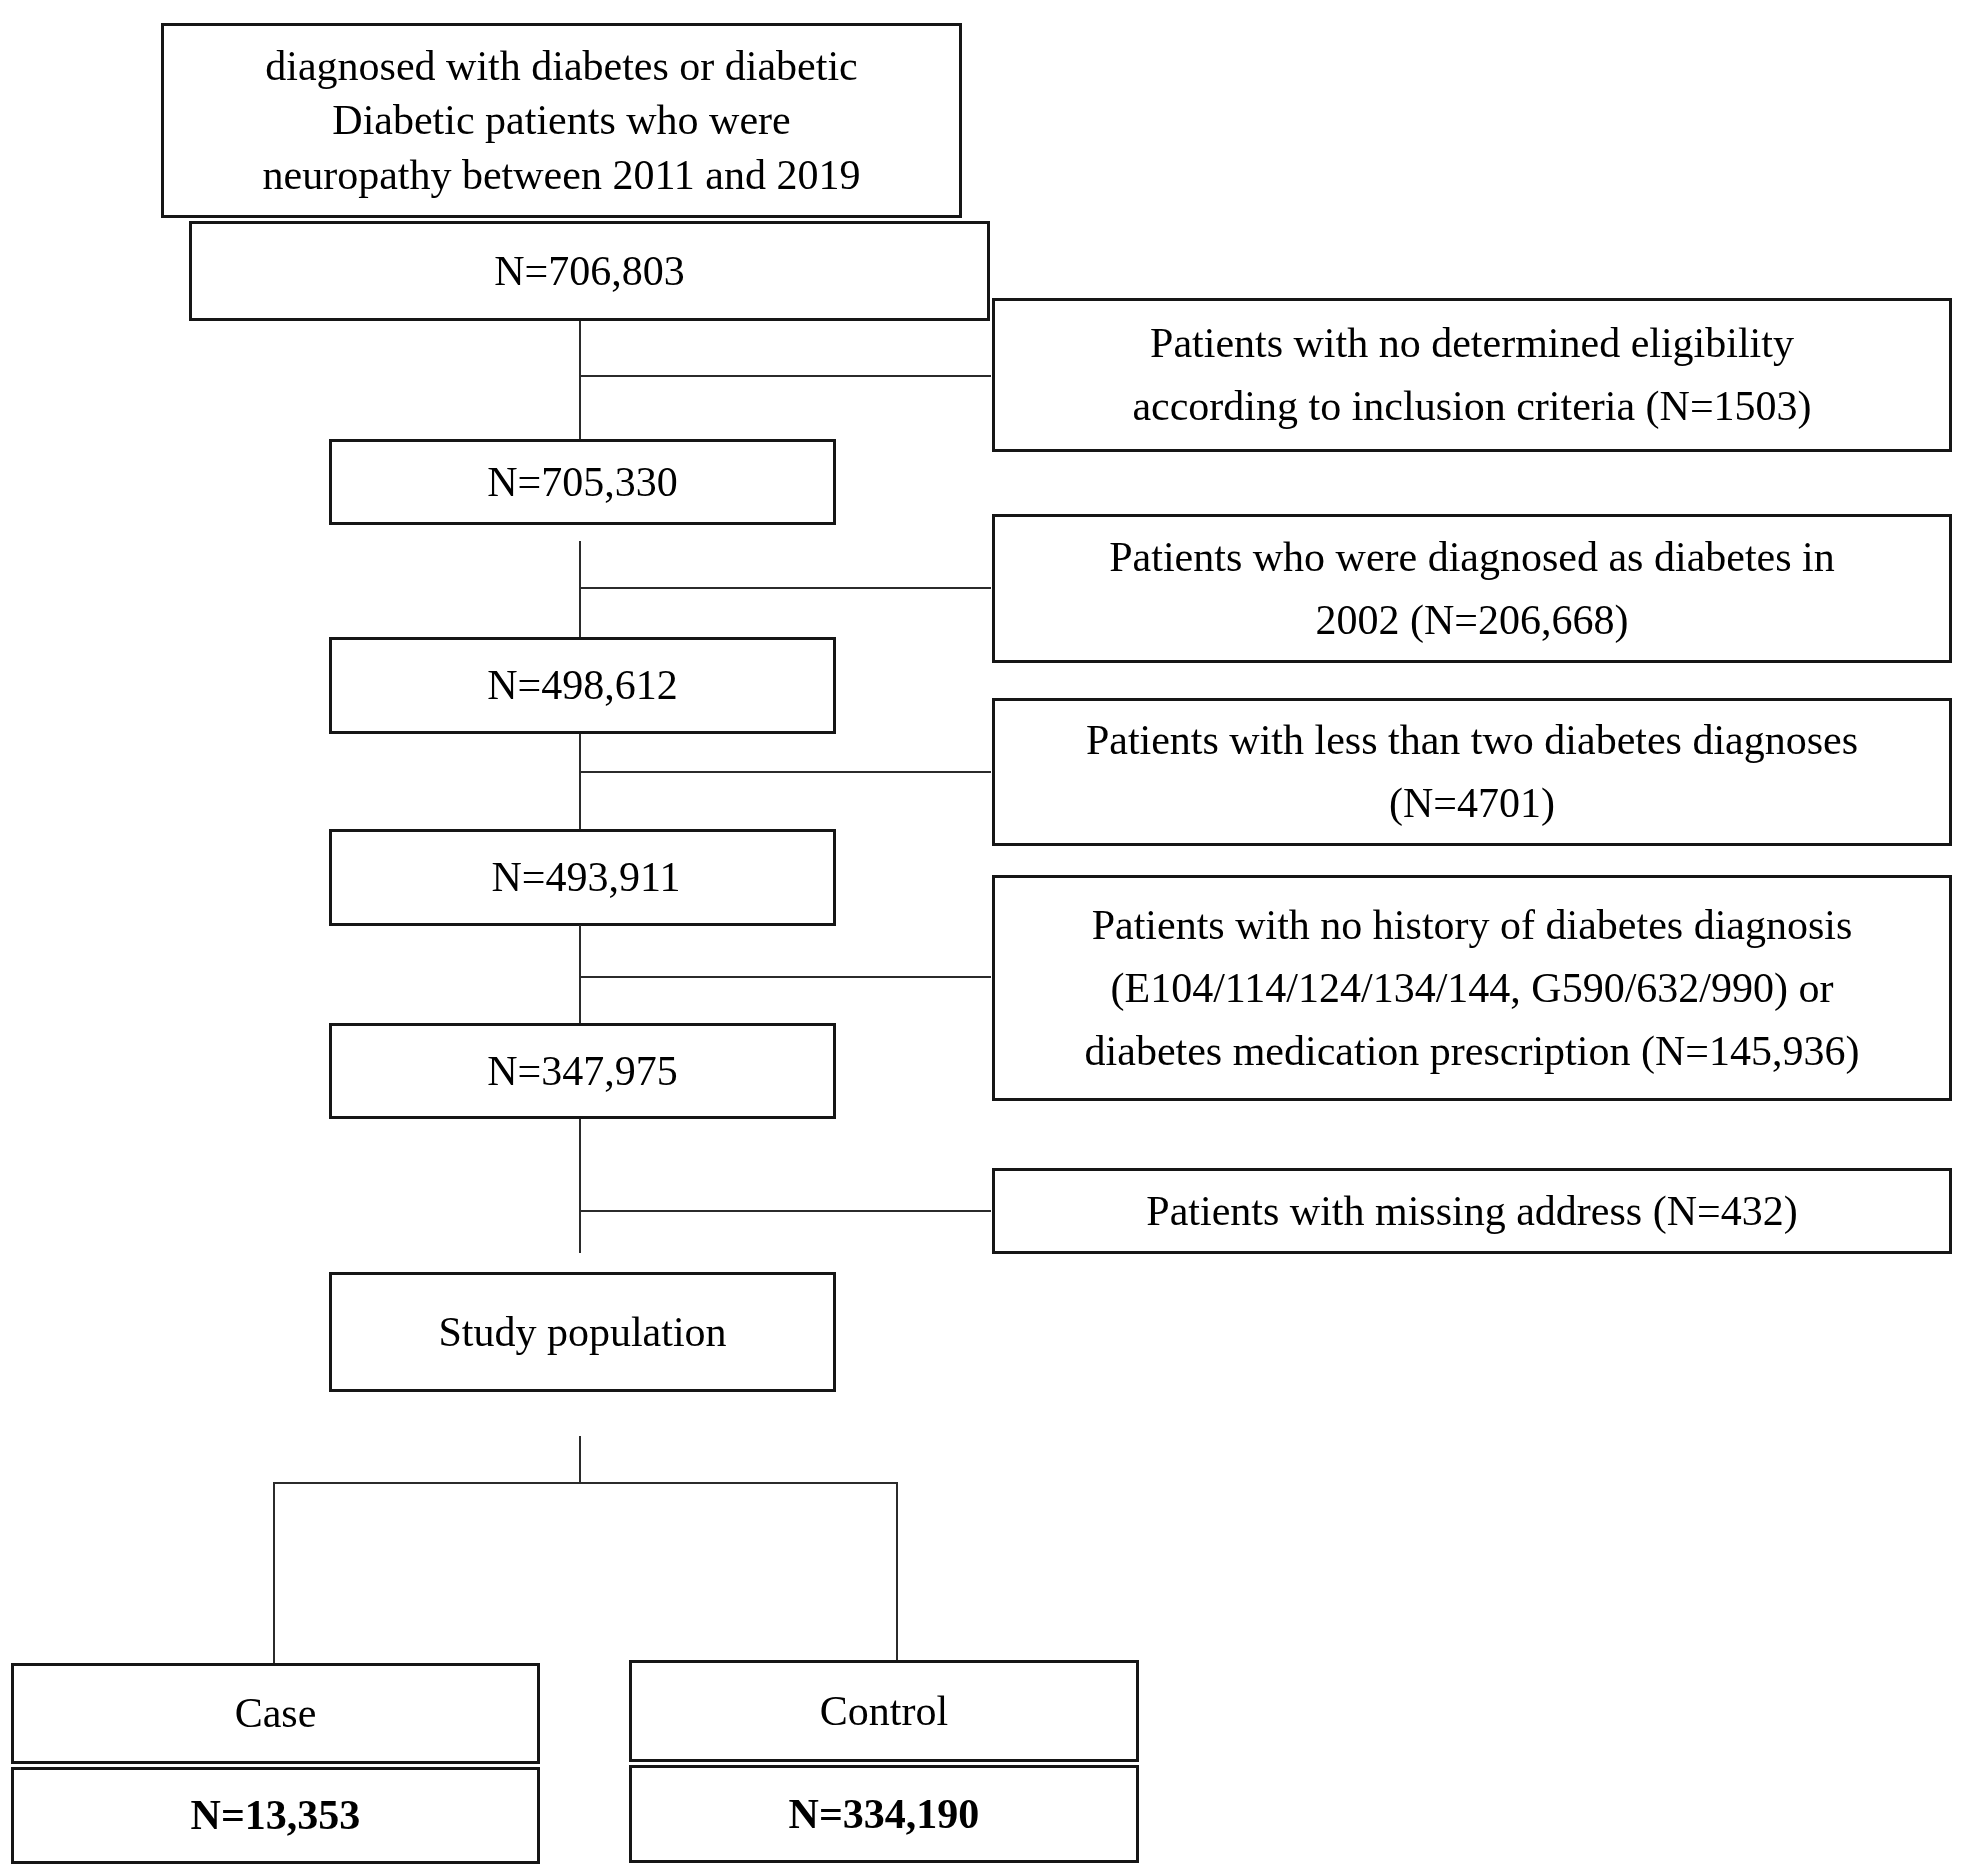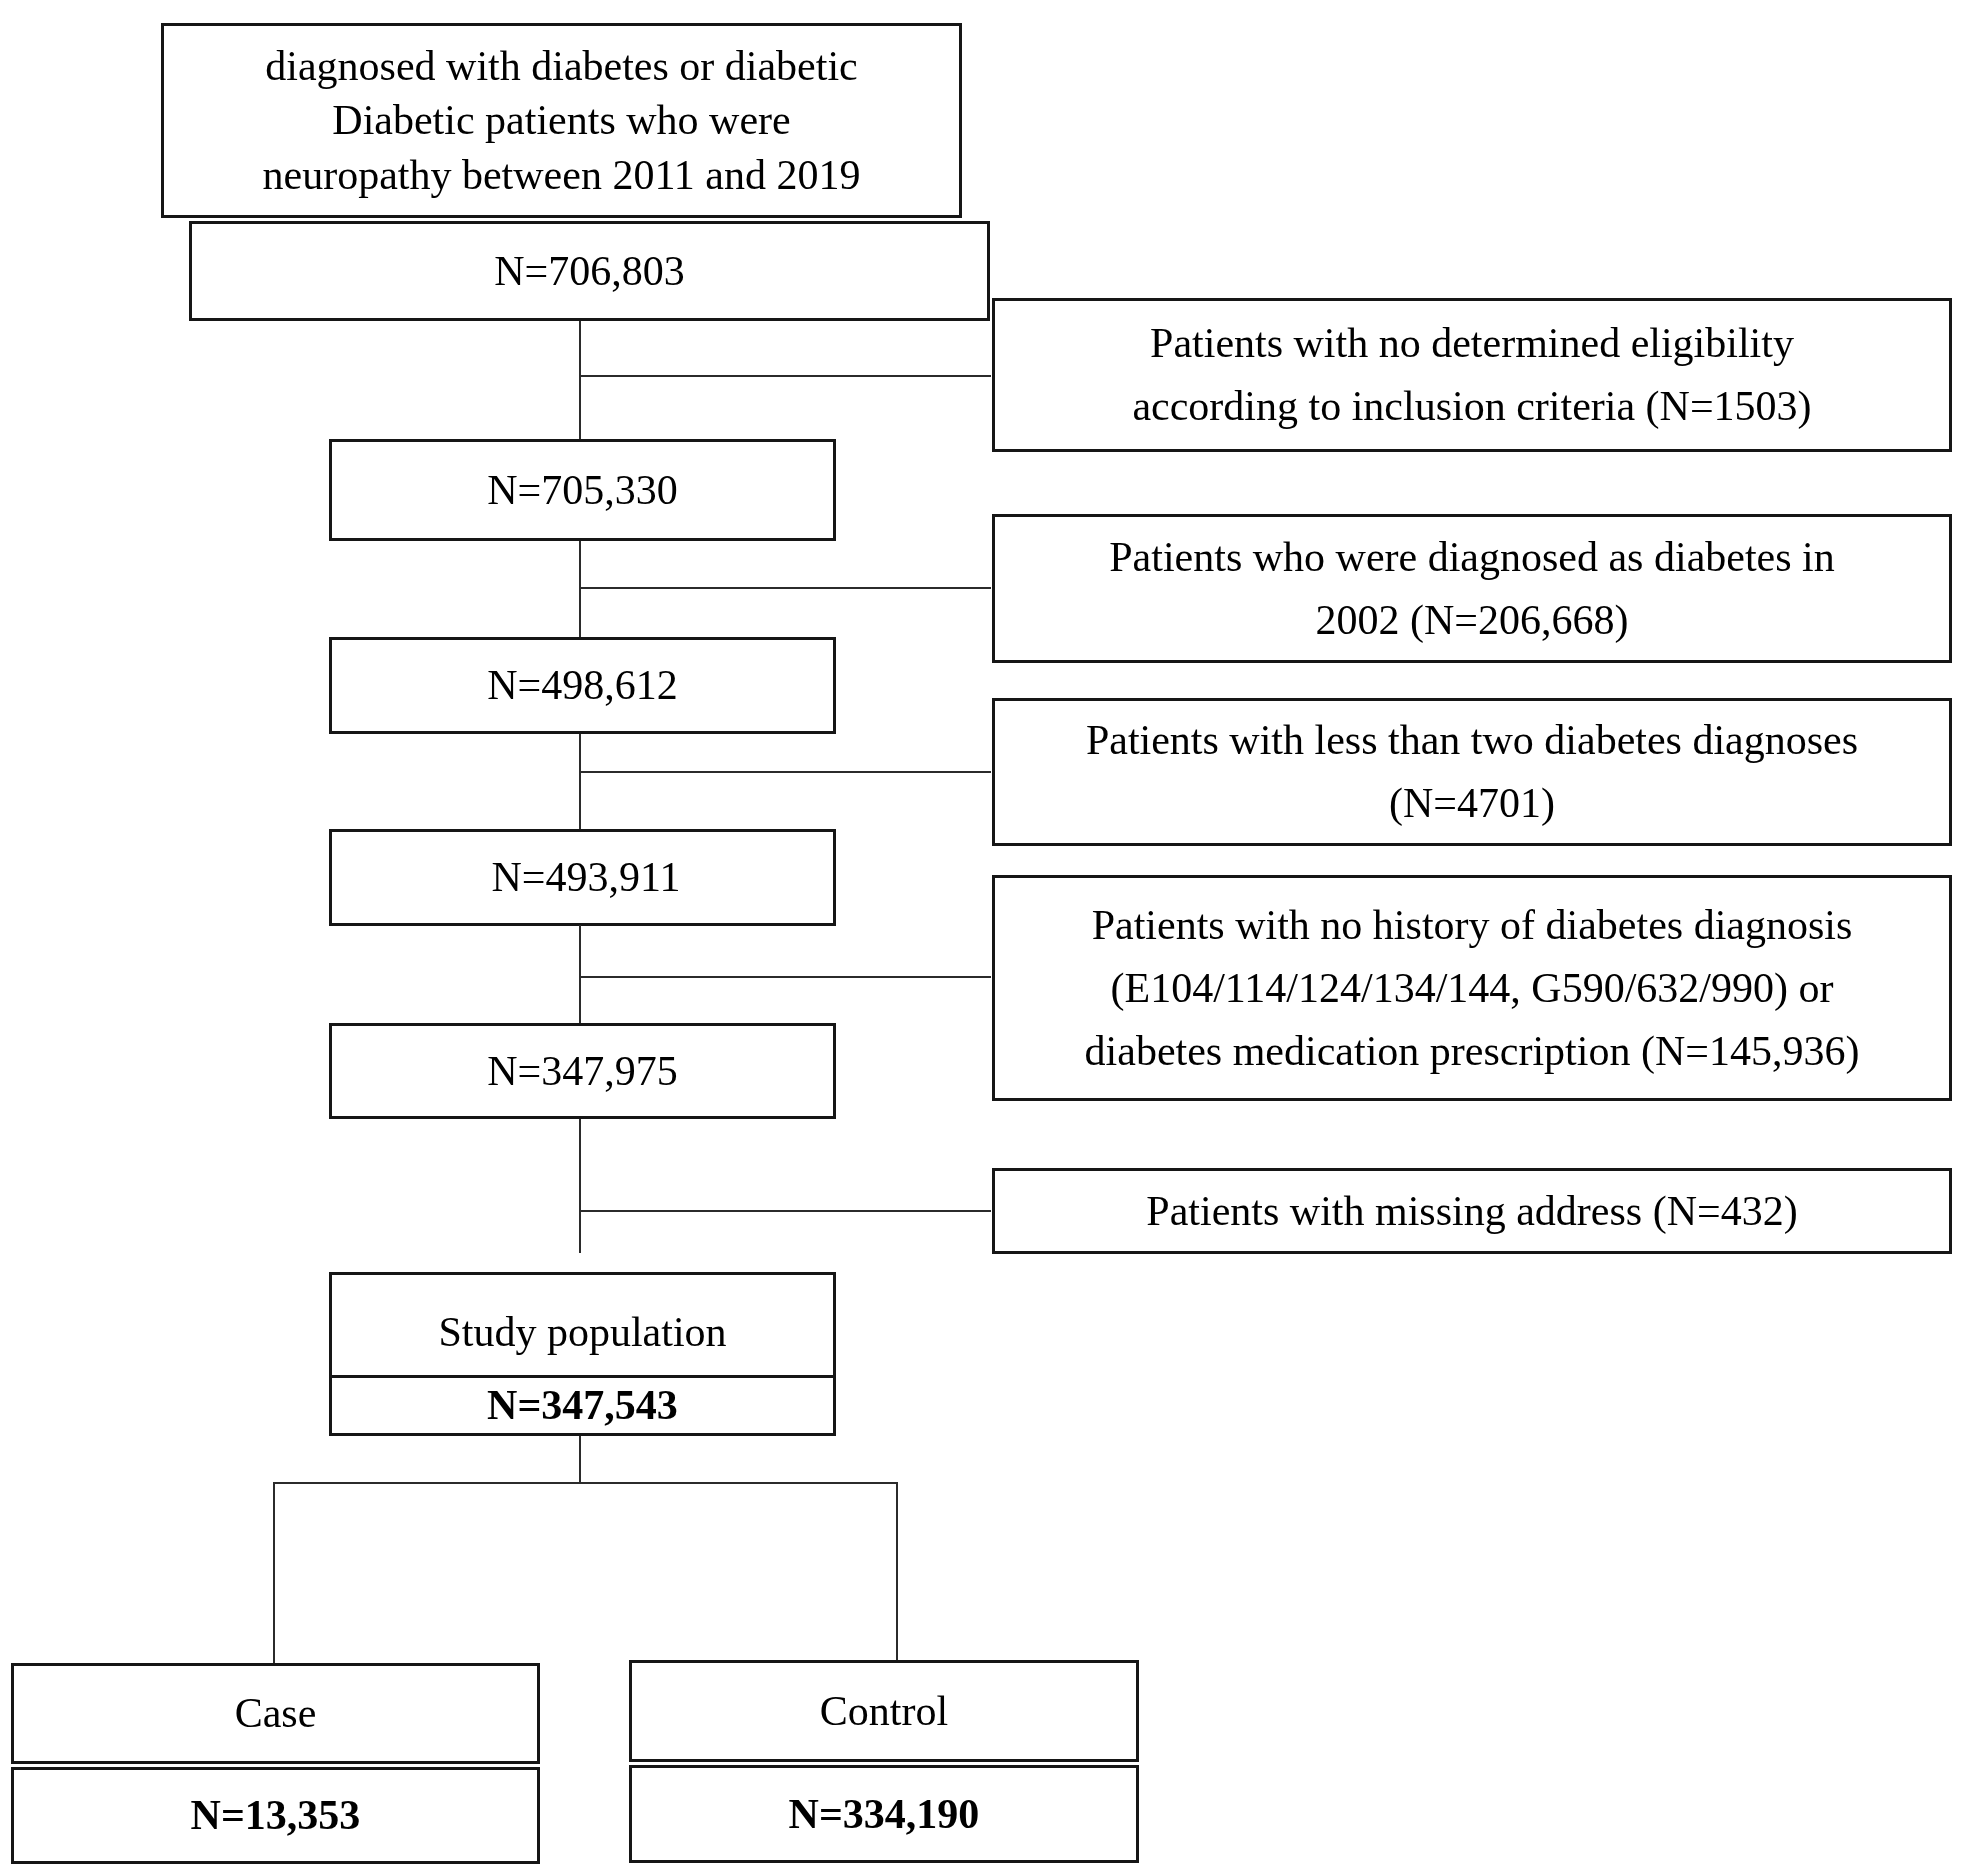--- a/index.html
+++ b/index.html
@@ -54,21 +54,21 @@
 
   <div class="conn" style="left:579px; top:321px; width:2.2px; height:119px;"></div>
 
   <div class="conn" style="left:581px; top:375px; width:410px; height:2.2px;"></div>
 
   <div class="box" style="left:992px; top:298px; width:960px; height:154px;">
     <span class="ln">Patients with no determined eligibility</span>
     <span class="ln">according to inclusion criteria (N=1503)</span>
   </div>
 
-  <div class="box count" style="left:329px; top:439px; width:507px; height:102px;">
+  <div class="box count" style="left:329px; top:439px; width:507px; height:86px;">
     <span class="ln">N=705,330</span>
   </div>
 
   <div class="conn" style="left:579px; top:541px; width:2.2px; height:97px;"></div>
 
   <div class="conn" style="left:581px; top:587px; width:410px; height:2.2px;"></div>
 
   <div class="box" style="left:992px; top:514px; width:960px; height:149px;">
     <span class="ln">Patients who were diagnosed as diabetes in</span>
     <span class="ln">2002 (N=206,668)</span>
@@ -110,23 +110,20 @@
   <div class="conn" style="left:581px; top:1210px; width:410px; height:2.2px;"></div>
 
   <div class="box" style="left:992px; top:1168px; width:960px; height:86px;">
     <span class="ln">Patients with missing address (N=432)</span>
   </div>
 
   <div class="box" style="left:329px; top:1272px; width:507px; height:120px;">
     <span class="ln">Study population</span>
   </div>
 
-  <div class="box count bold" style="left:329px; top:1375px; width:507px; height:61px;">
-    <span class="ln">N=347,543</span>
-  </div>
 
   <div class="conn" style="left:579px; top:1436px; width:2.2px; height:48px;"></div>
   <div class="conn" style="left:273px; top:1482px; width:625px; height:2.2px;"></div>
   <div class="conn" style="left:273px; top:1482px; width:2.2px; height:182px;"></div>
   <div class="conn" style="left:896px; top:1482px; width:2.2px; height:180px;"></div>
 
   <div class="box" style="left:11px; top:1663px; width:529px; height:101px;">
     <span class="ln">Case</span>
   </div>
 

